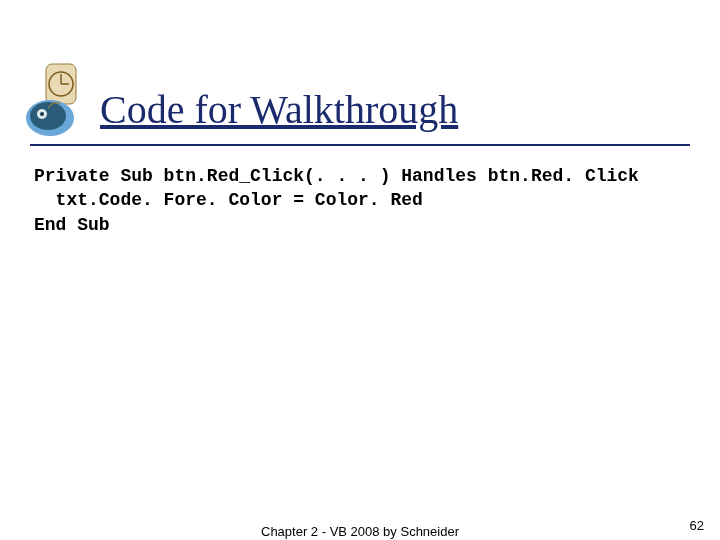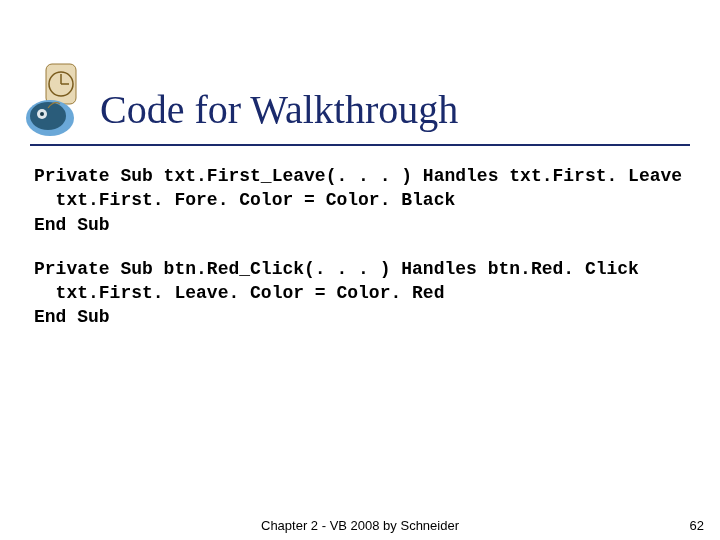--- a/index.html
+++ b/index.html
@@ -24,20 +24,21 @@
     margin-right: 10px;
     margin-bottom: -4px;
   }
   .logo svg { width: 100%; height: 100%; }
   .title {
     font-size: 40px;
     color: #1a2a6c;
     font-weight: normal;
     line-height: 1.1;
     padding-bottom: 4px;
+    text-decoration: underline;
   }
   .hr-line {
     margin: 8px 30px 0 30px;
     border: none;
     border-top: 2px solid #1a2a6c;
   }
   .content {
     padding: 18px 34px 0 34px;
     font-family: "Courier New", Courier, monospace;
     font-size: 18px;
@@ -53,20 +54,21 @@
     width: 100%;
     font-family: Verdana, Geneva, sans-serif;
     font-size: 13px;
     color: #000;
   }
   .footer-center {
     position: absolute;
     left: 50%;
     transform: translateX(-50%);
     white-space: nowrap;
+    margin-top: 6px;
   }
   .footer-right {
     position: absolute;
     right: 16px;
   }
 </style>
 </head>
 <body>
 
 <div class="header-row">
@@ -81,24 +83,21 @@
       <circle cx="22" cy="54" r="5" fill="#fff" opacity="0.85"></circle>
       <circle cx="22" cy="54" r="2" fill="#1a3a4a"></circle>
       <path d="M28 48 Q34 40 40 44" stroke="#9a7b3a" stroke-width="1.2" fill="none"></path>
     </svg>
   </div>
   <h1 class="title">Code for Walkthrough</h1>
 </div>
 <hr class="hr-line">
 
 <div class="content">
-  <div class="block"><span>Private Sub txt.First_Leave(. . . ) Handles txt.First. Leave</span>
-<span>  txt.First. Fore. Color = Color. Black</span>
-<span>End Sub</span></div>
   <div class="block"><span>Private Sub btn.Red_Click(. . . ) Handles btn.Red. Click</span>
-<span>  txt.First. Leave. Color = Color. Red</span>
+<span>  txt.Code. Fore. Color = Color. Red</span>
 <span>End Sub</span></div>
 </div>
 
 <div class="footer">
   <span class="footer-center">Chapter 2 - VB 2008 by Schneider</span>
   <span class="footer-right">62</span>
 </div>
 
 </body></html>

